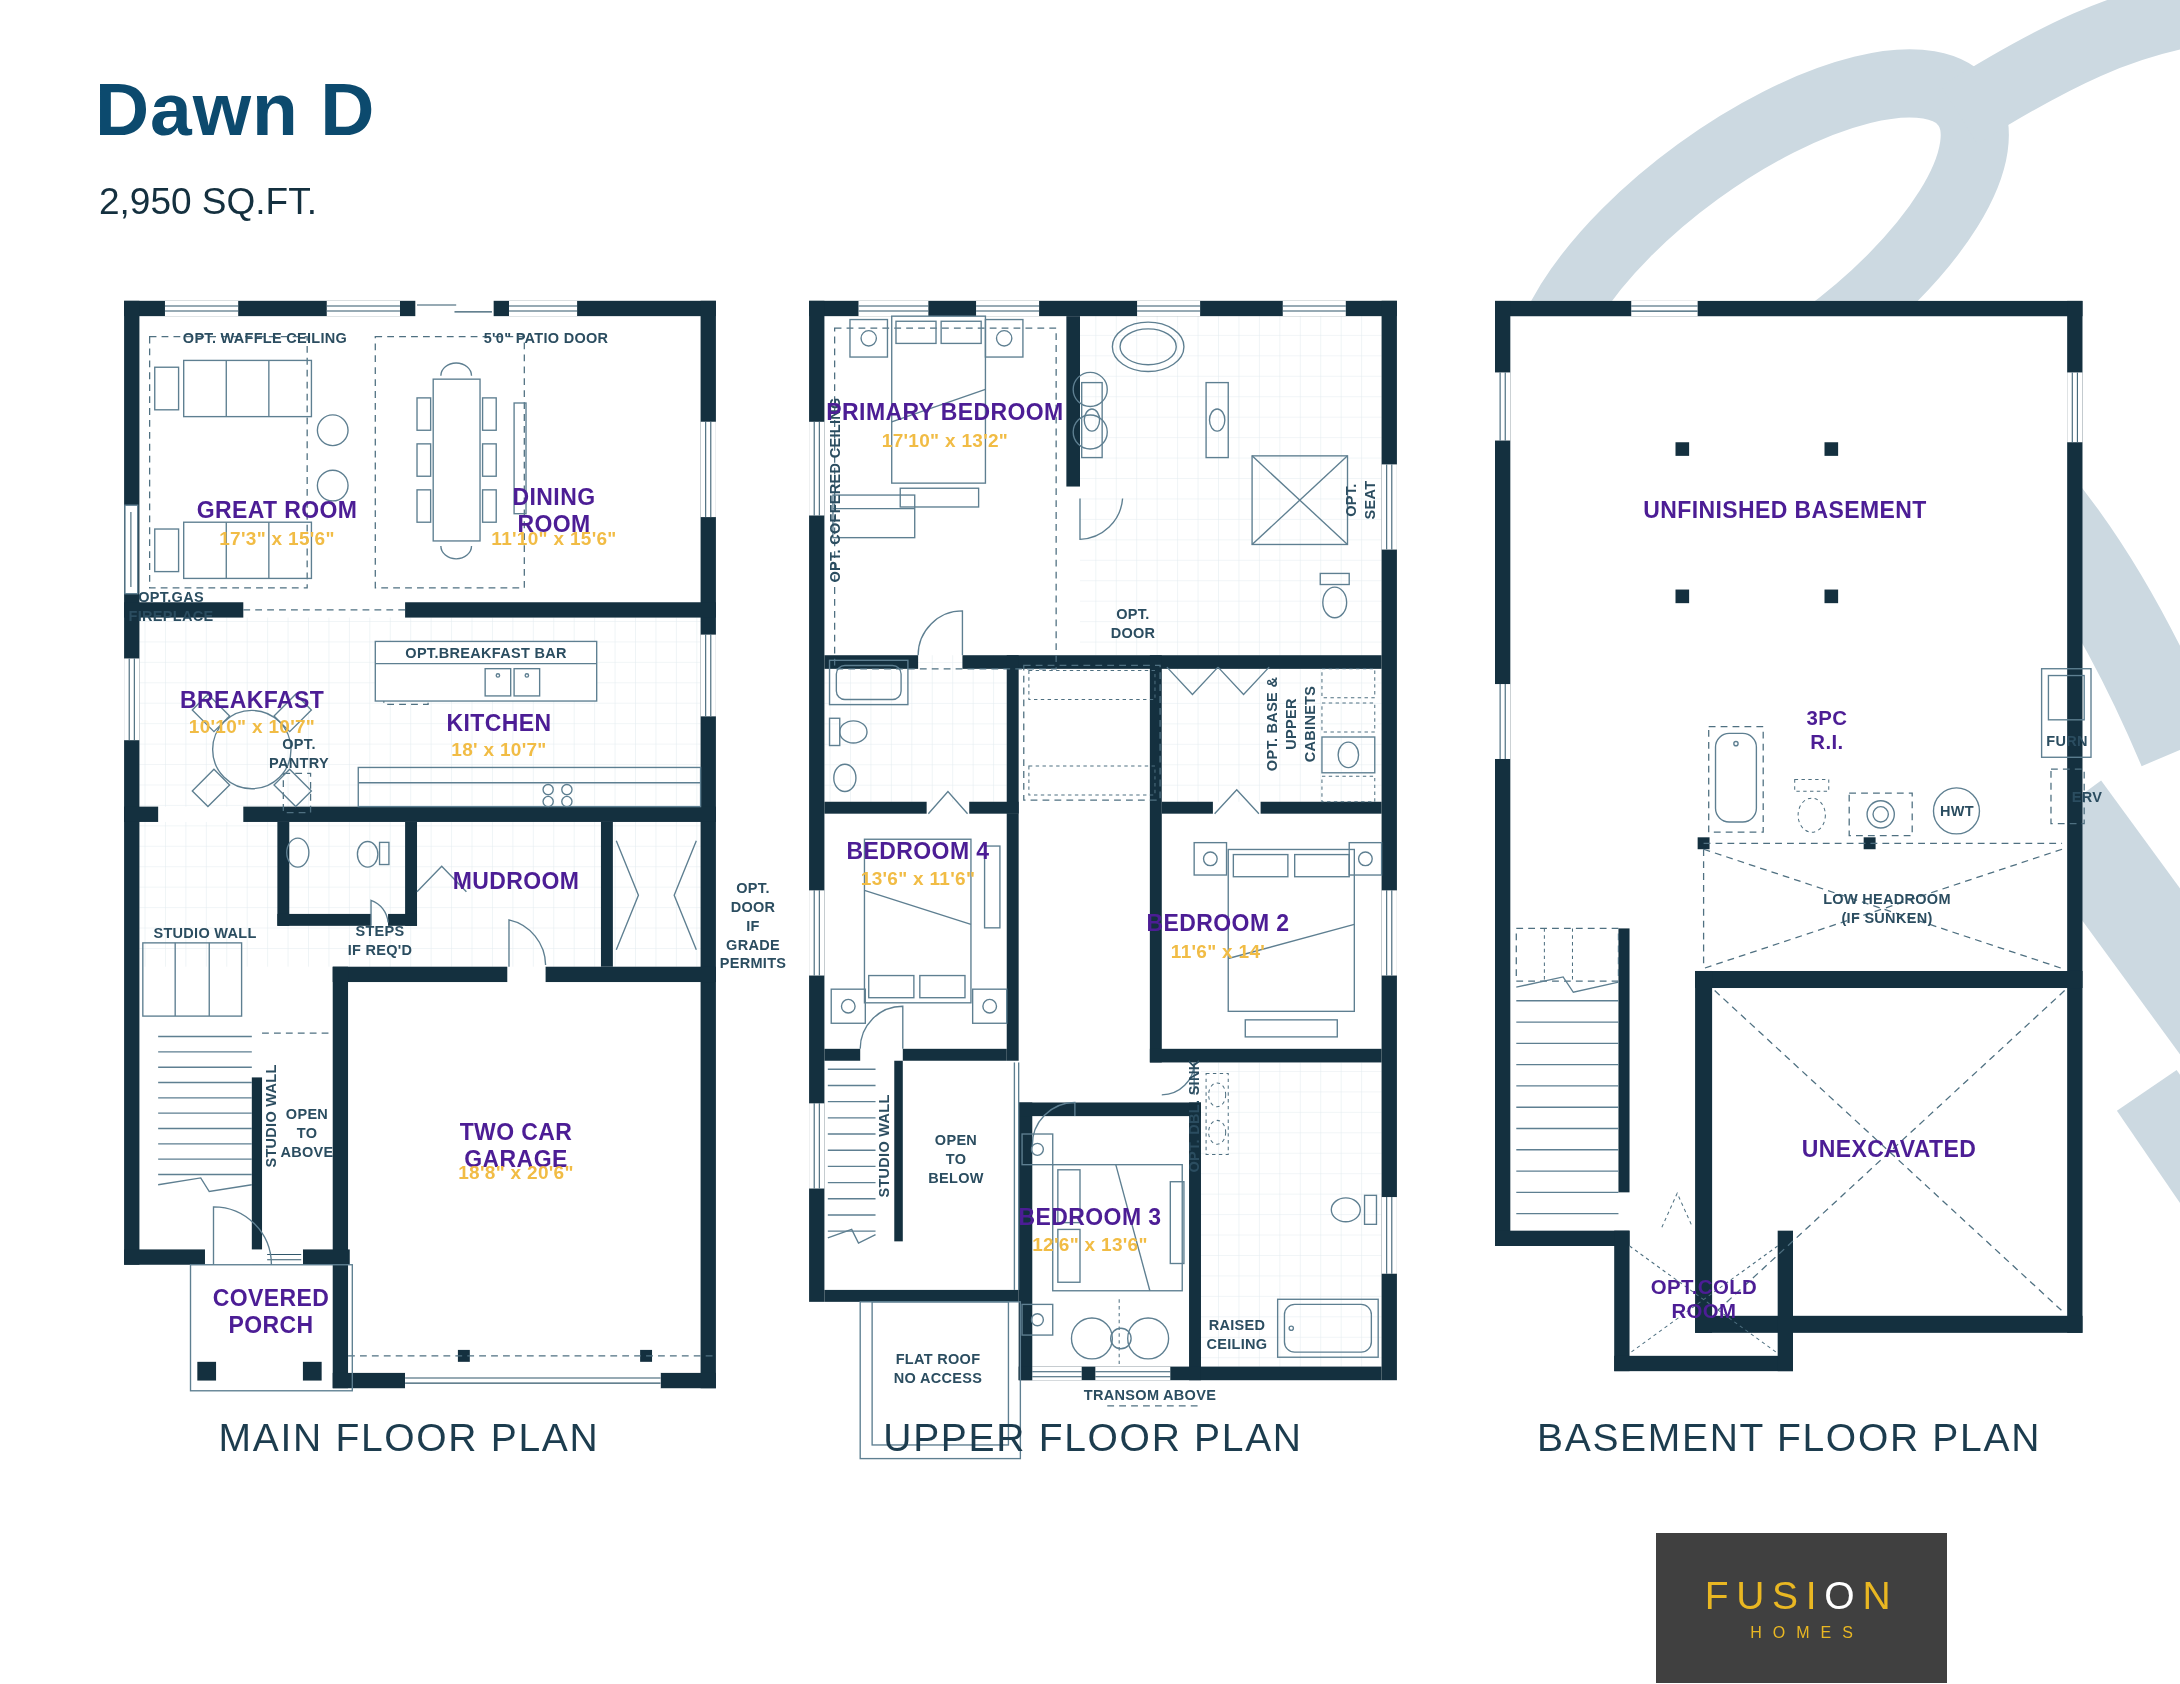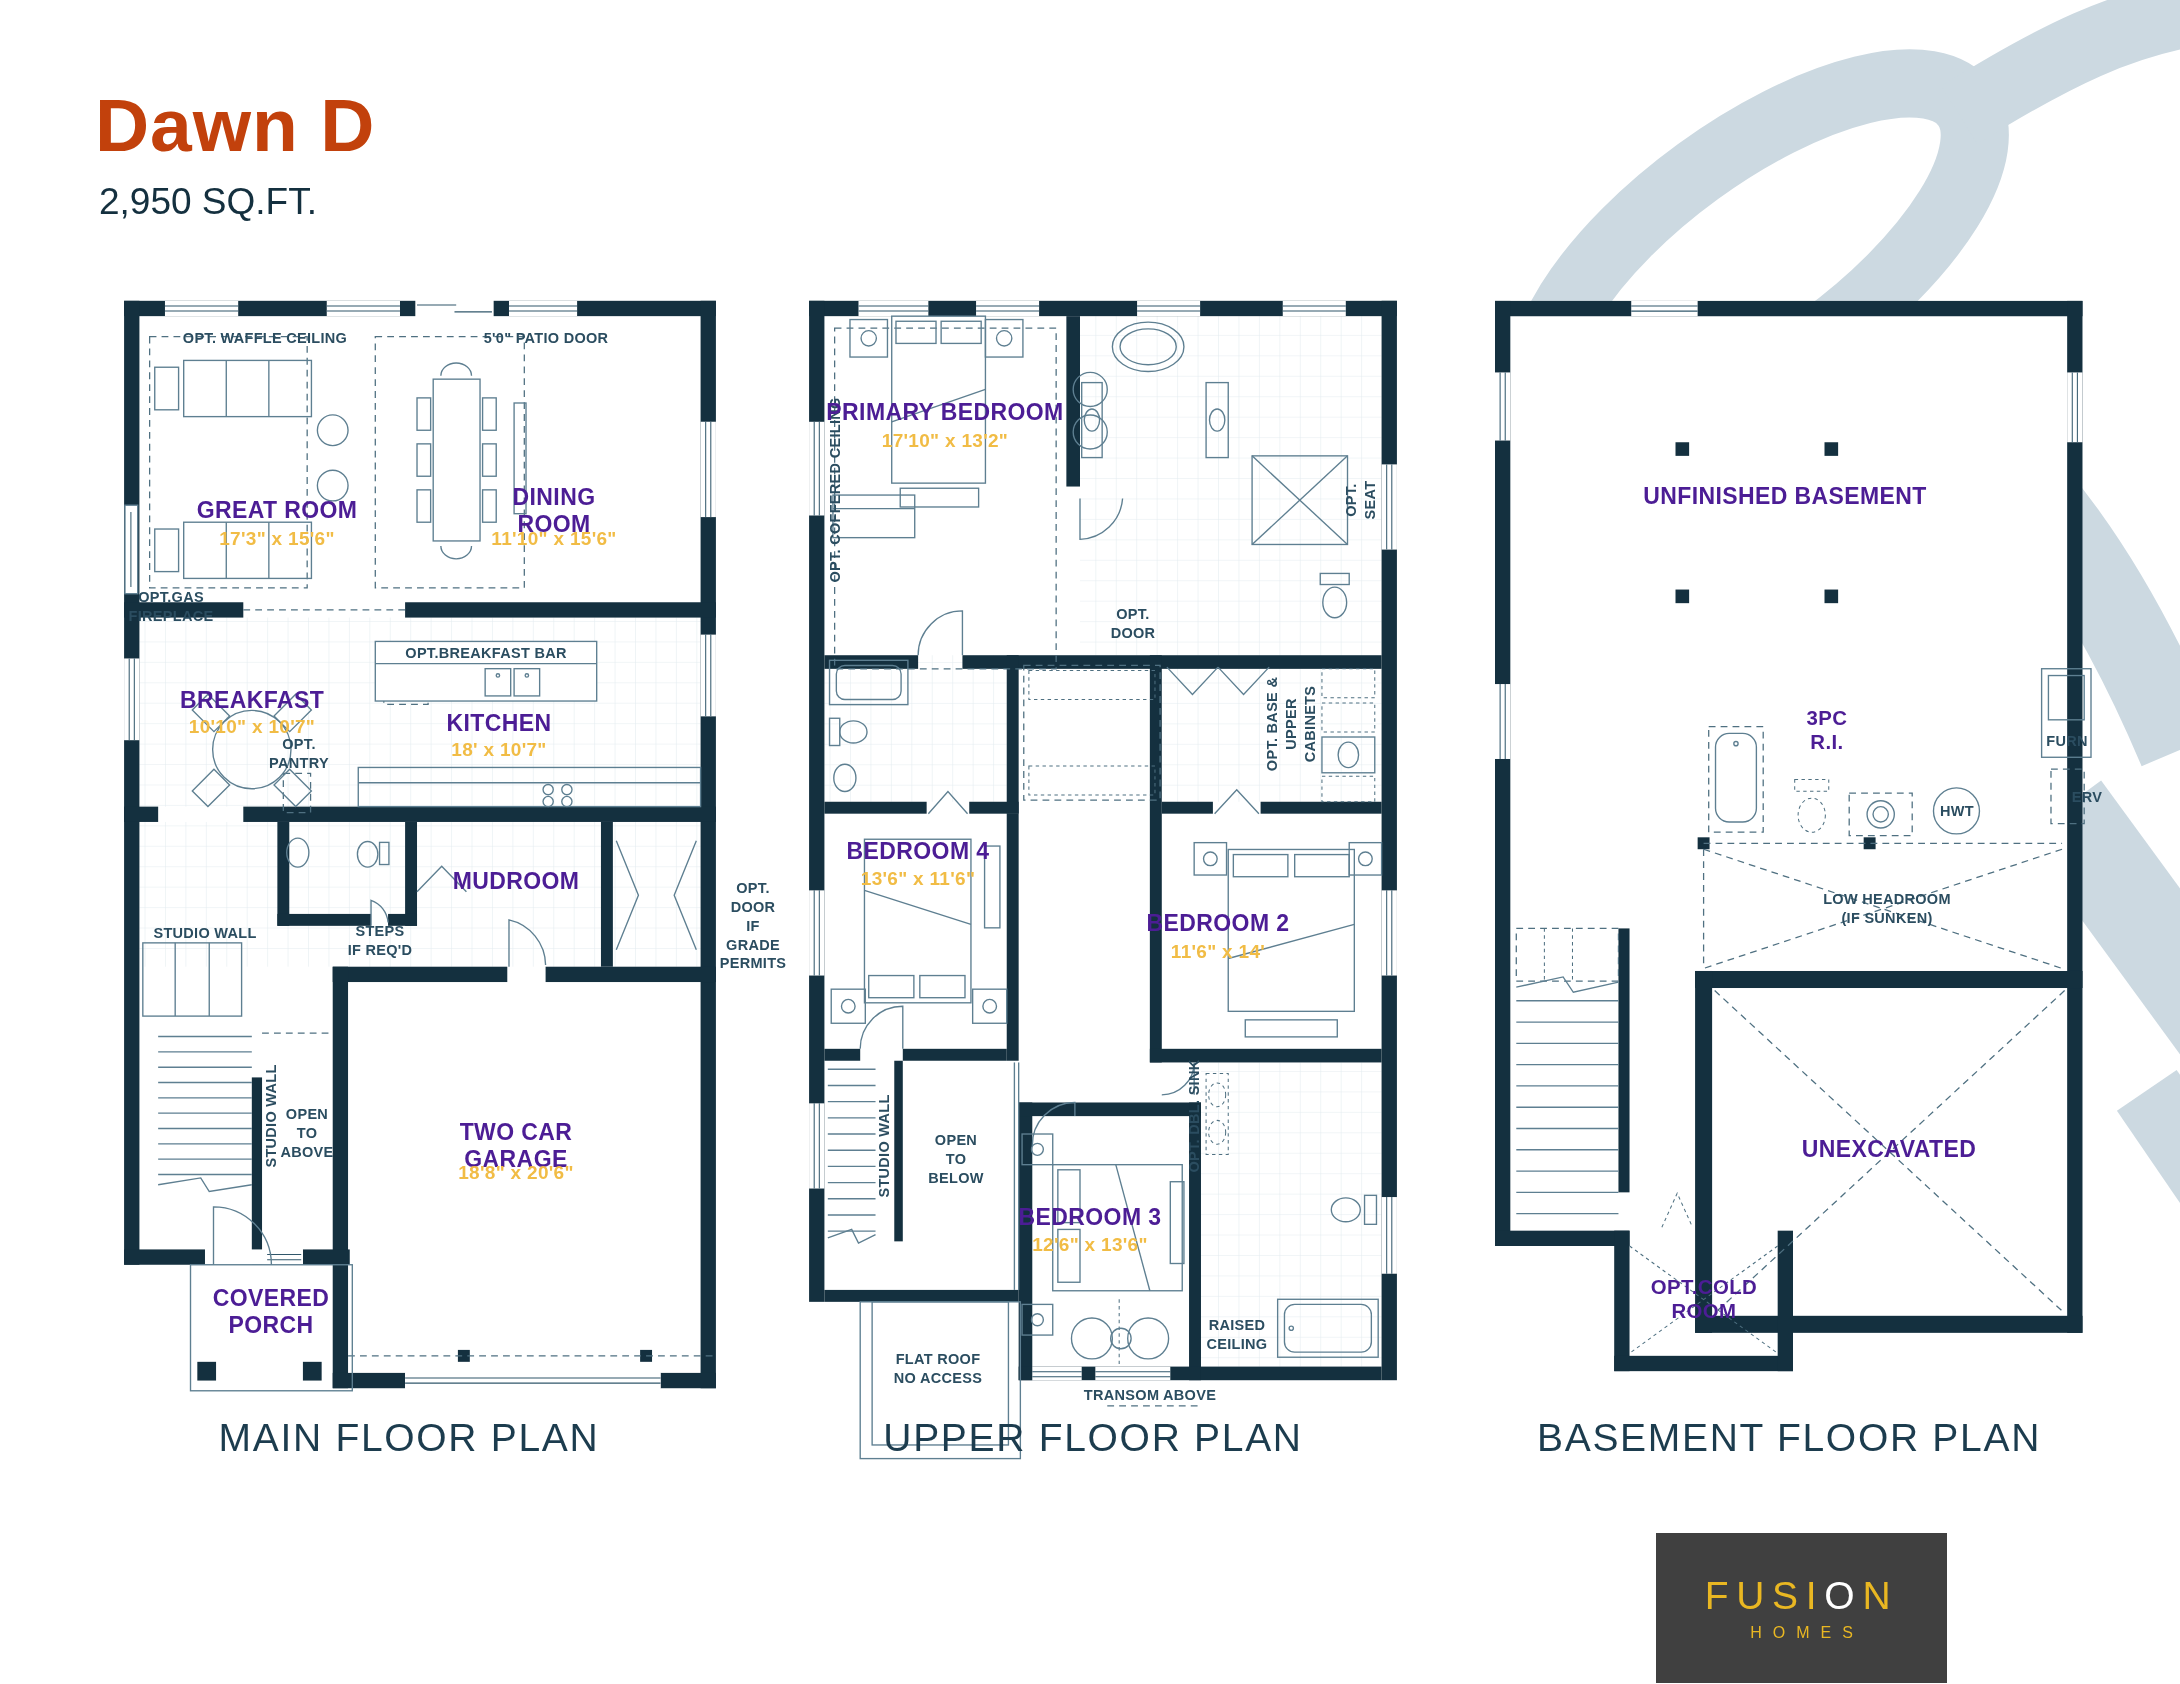--- a/index.html
+++ b/index.html
@@ -6,21 +6,21 @@
   html,body { background:#fff; }
   body { width:2181px; height:1685px; position:relative; overflow:hidden;
          font-family:"Liberation Sans", sans-serif; }
   .page { position:absolute; inset:0; }
 
   
   .swoosh { position:absolute; left:1414px; top:0; width:767px; height:1363px; z-index:0; }
 
   
   .hdr-title { position:absolute; left:95px; top:66px; font-size:75px; font-weight:800;
-               color:#c2410c; letter-spacing:0.9px; z-index:3;margin-top:16px; }
+               color:#0c4a6e; letter-spacing:0.9px; z-index:3; }
   .hdr-sqft  { position:absolute; left:99px; top:181px; font-size:37px; font-weight:400;
                color:#14303F; z-index:3; }
 
   
   .plan { position:absolute; z-index:2; overflow:visible; }
   .plan svg { position:absolute; left:0; top:0; overflow:visible; }
   #plan-main { left:124px; top:294px; width:592px; height:1107px; }
   #plan-upper { left:809px; top:294px; width:588px; height:1099px; }
   #plan-basement { left:1495px; top:294px; width:596px; height:1073px; }
 
@@ -494,21 +494,21 @@
           <circle cx="283" cy="528" r="2.5"></circle>
         <circle cx="453" cy="611" r="16"></circle>
           <circle cx="453" cy="611" r="9"></circle>
         <circle cx="542" cy="607" r="27"></circle>
         <rect x="642" y="440" width="58" height="104"></rect>
           <rect x="650" y="448" width="42" height="52"></rect>
         <path d="M25,830 H145 M25,855 H145 M25,880 H145 M25,905 H145 M25,930 H145 M25,955 H145 M25,980 H145 M25,1005 H145 M25,1030 H145 M25,1055 H145 M25,1080 H145"></path>
         <path d="M25,814 L80,802 L92,820 L145,808"></path>
       </g>
     </svg>
-    <div class="lbl room" style="left:290px; top:203px;">UNFINISHED BASEMENT</div>
+    <div class="lbl room" style="left:290px; top:217px;">UNFINISHED BASEMENT</div>
     <div class="lbl room sm" style="left:332px; top:436px;">3PC
 R.I.</div>
     <div class="lbl ann" style="left:572px; top:447px;">FURN</div>
     <div class="lbl ann" style="left:572px; top:503px;padding-left:40px;">ERV</div>
     <div class="lbl ann" style="left:462px; top:517px;">HWT</div>
     <div class="lbl ann" style="left:392px; top:615px;">LOW HEADROOM
 (IF SUNKEN)</div>
     <div class="lbl room" style="left:394px; top:856px;">UNEXCAVATED</div>
     <div class="lbl room sm" style="left:209px; top:1005px;">OPT.COLD
 ROOM</div>

